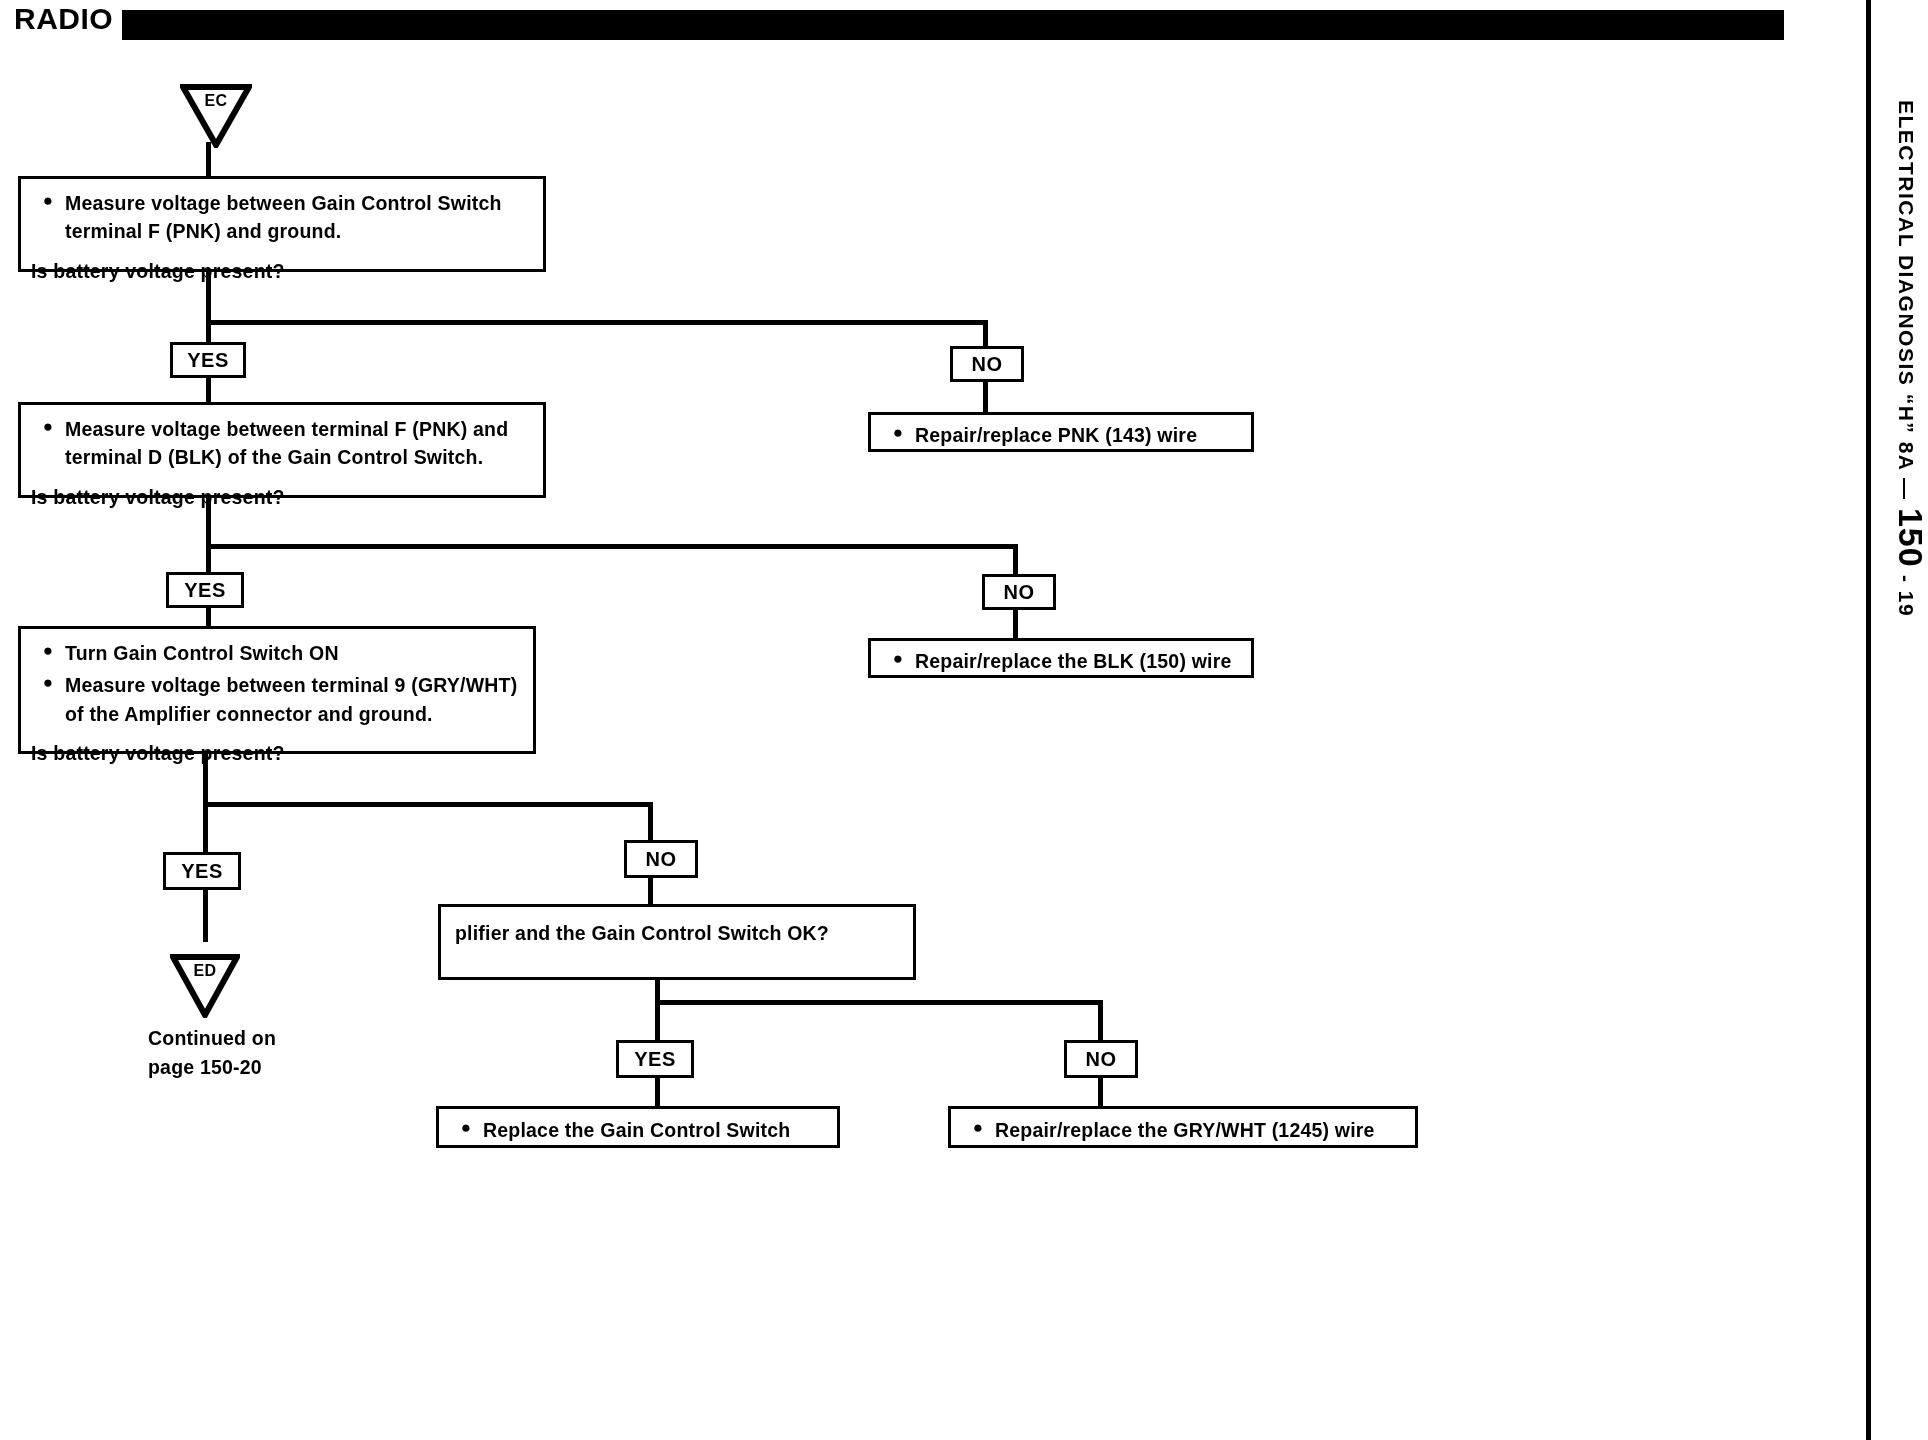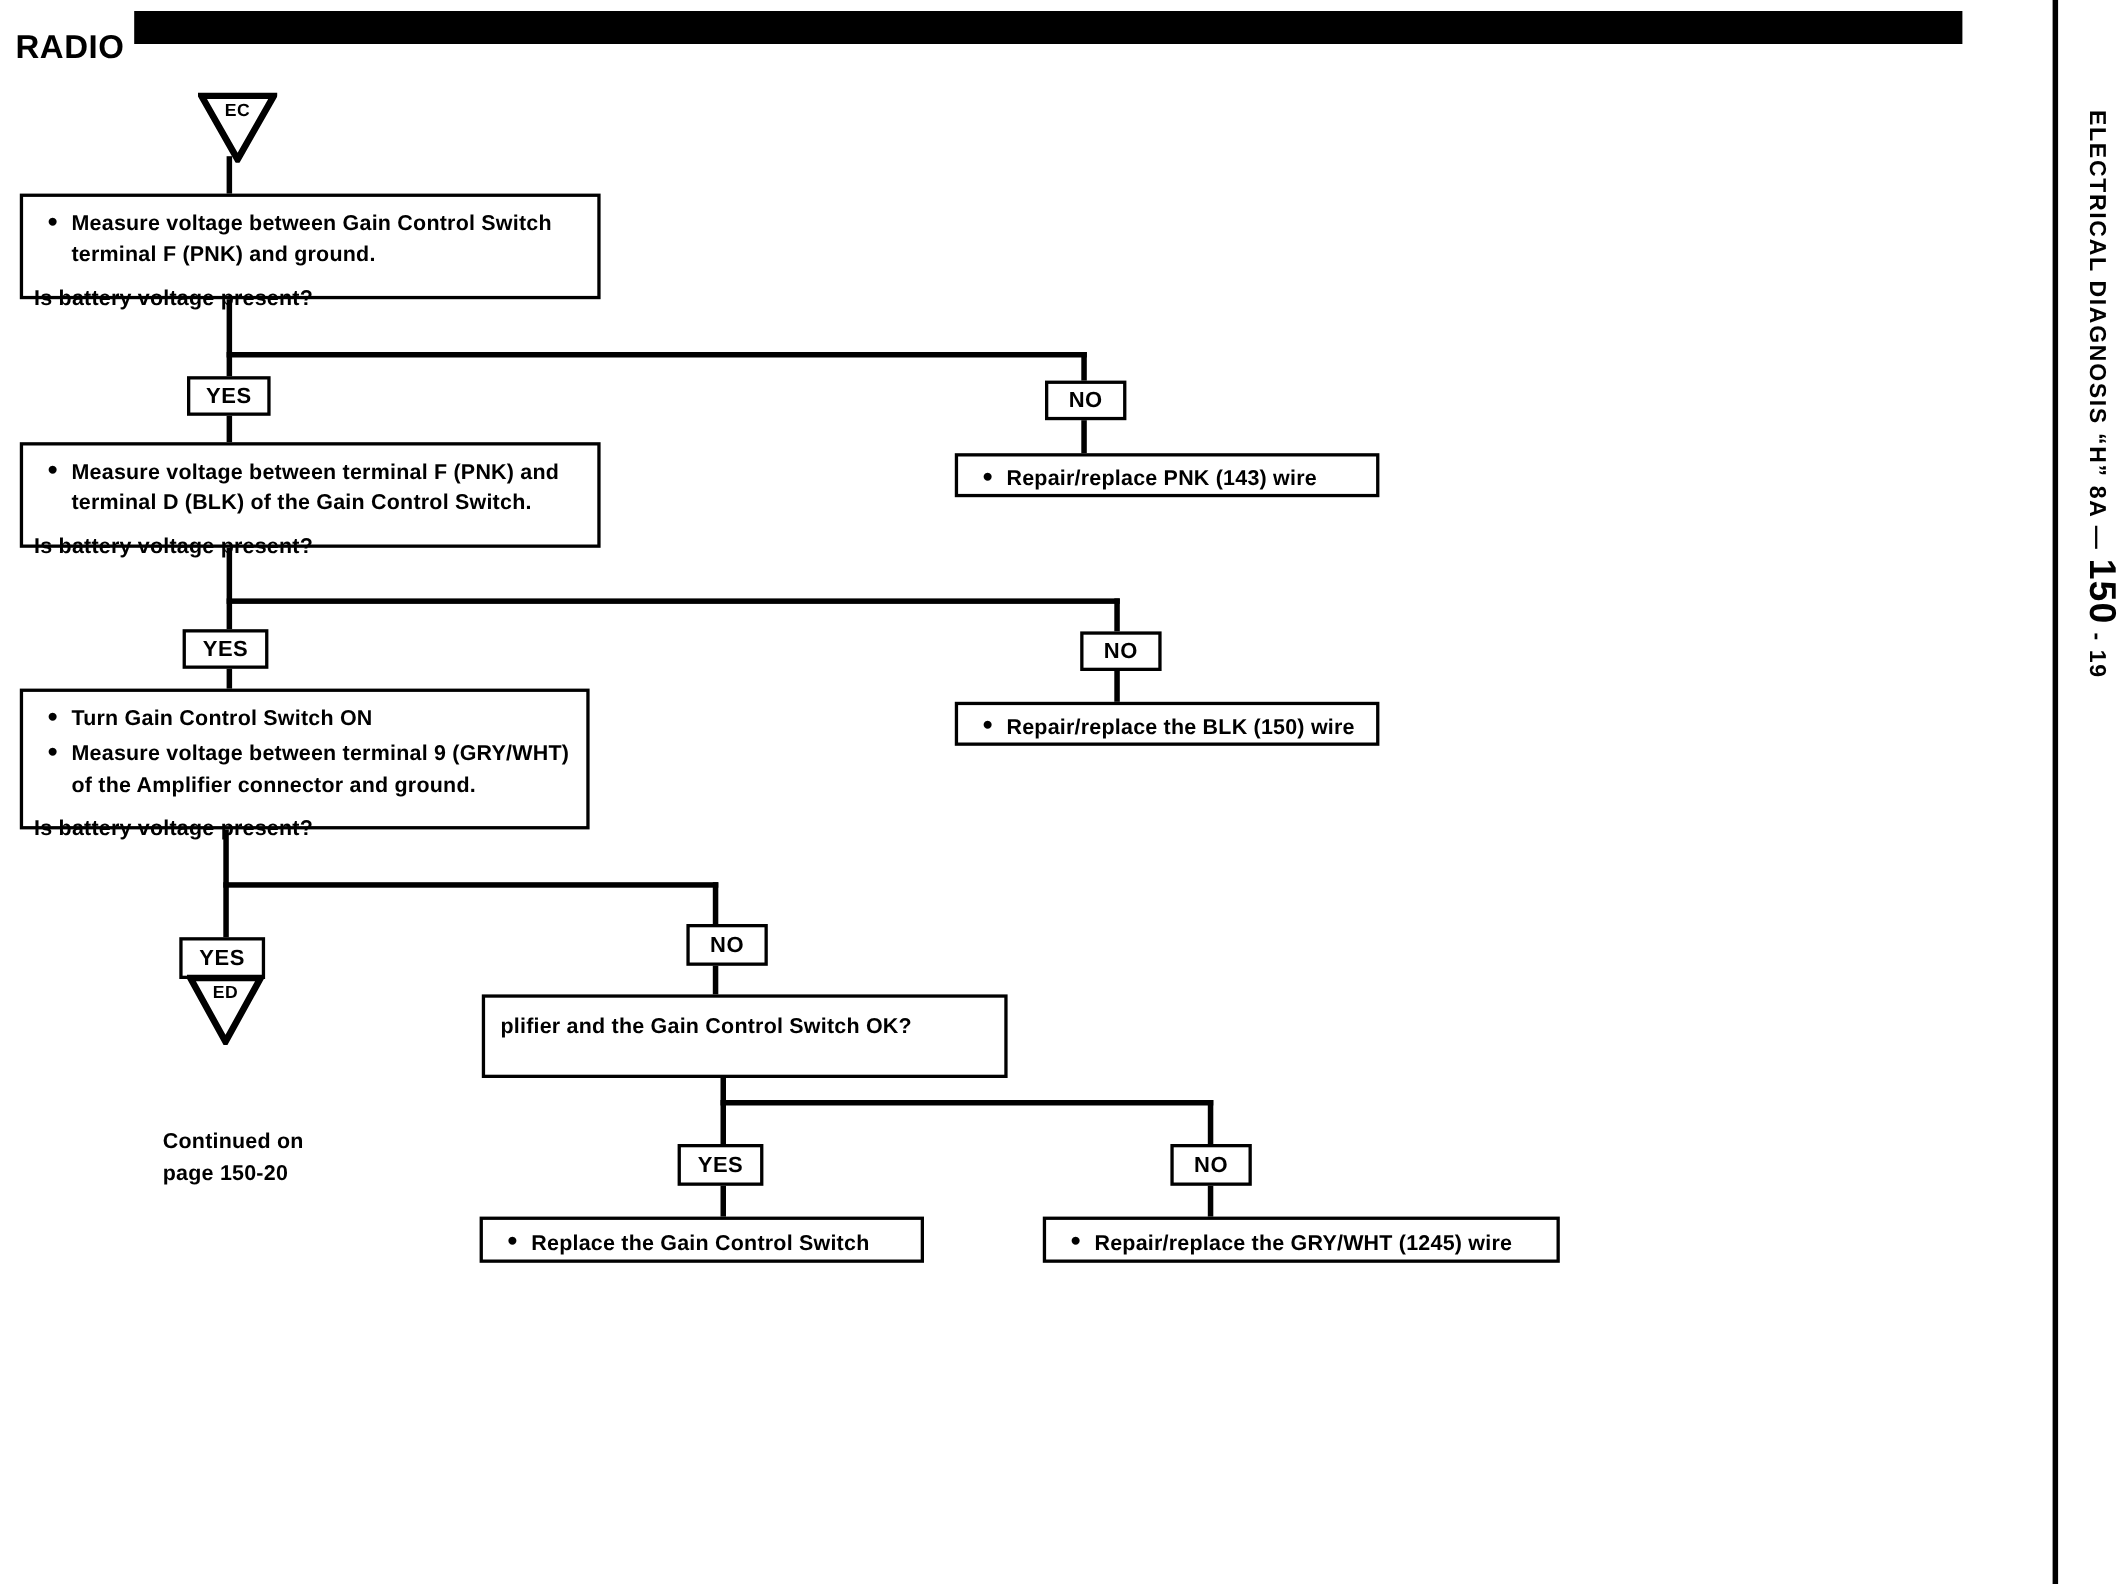--- a/index.html
+++ b/index.html
@@ -4,21 +4,21 @@
 <style>
   html,body{margin:0;padding:0;background:#fff;}
   body{width:1928px;height:1440px;position:relative;
        font-family:"Liberation Sans","DejaVu Sans",sans-serif;
        color:#000;overflow:hidden;}
 
   .page{position:absolute;inset:0;}
 
   
   #header-title{position:absolute;left:14px;top:4px;font-size:30px;font-weight:bold;
-                letter-spacing:.5px;line-height:1;margin-top:25px;}
+                letter-spacing:.5px;line-height:1;}
   #header-bar{position:absolute;left:122px;top:10px;width:1662px;height:30px;background:#000;}
 
   
   #sidebar-rule{position:absolute;left:1866px;top:0px;width:5px;height:1440px;background:#000;}
   #sidebar-text{position:absolute;right:-2px;top:760px;width:660px;
       transform:rotate(90deg);transform-origin:right top;
       white-space:nowrap;font-size:21px;font-weight:bold;letter-spacing:1.5px;}
   #sidebar-big{font-size:34px;font-weight:bold;letter-spacing:1px;}
   #sidebar-tail{font-size:21px;font-weight:bold;}
   .tbox{position:absolute;border:3px solid #000;background:#fff;box-sizing:border-box;
@@ -132,21 +132,21 @@
 
   <div class="line-v" style="left:203px;top:754px;height:110px;"></div>
   <div class="line-h" style="left:203px;top:802px;width:450px;"></div>
   <div class="line-v" style="left:648px;top:802px;height:40px;"></div>
 
   <div class="ynbox" style="left:163px;top:852px;width:78px;height:38px;">YES</div>
   <div class="ynbox" style="left:624px;top:840px;width:74px;height:38px;">NO</div>
 
   <div class="line-v" style="left:203px;top:890px;height:52px;"></div>
 
-  <div class="tri-wrap" style="left:170px;top:886px;width:70px;height:64px;">
+  <div class="tri-wrap" style="left:170px;top:954px;width:70px;height:64px;">
     <svg width="70" height="64" viewBox="0 0 70 64">
       <polygon points="3,3 67,3 35,61" fill="#fff" stroke="#000" stroke-width="6" stroke-linejoin="miter"></polygon>
     </svg>
     <div class="tri-label">ED</div>
   </div>
 
   <div id="continued">
     <div>Continued on</div>
     <div>page 150-20</div>
   </div>

